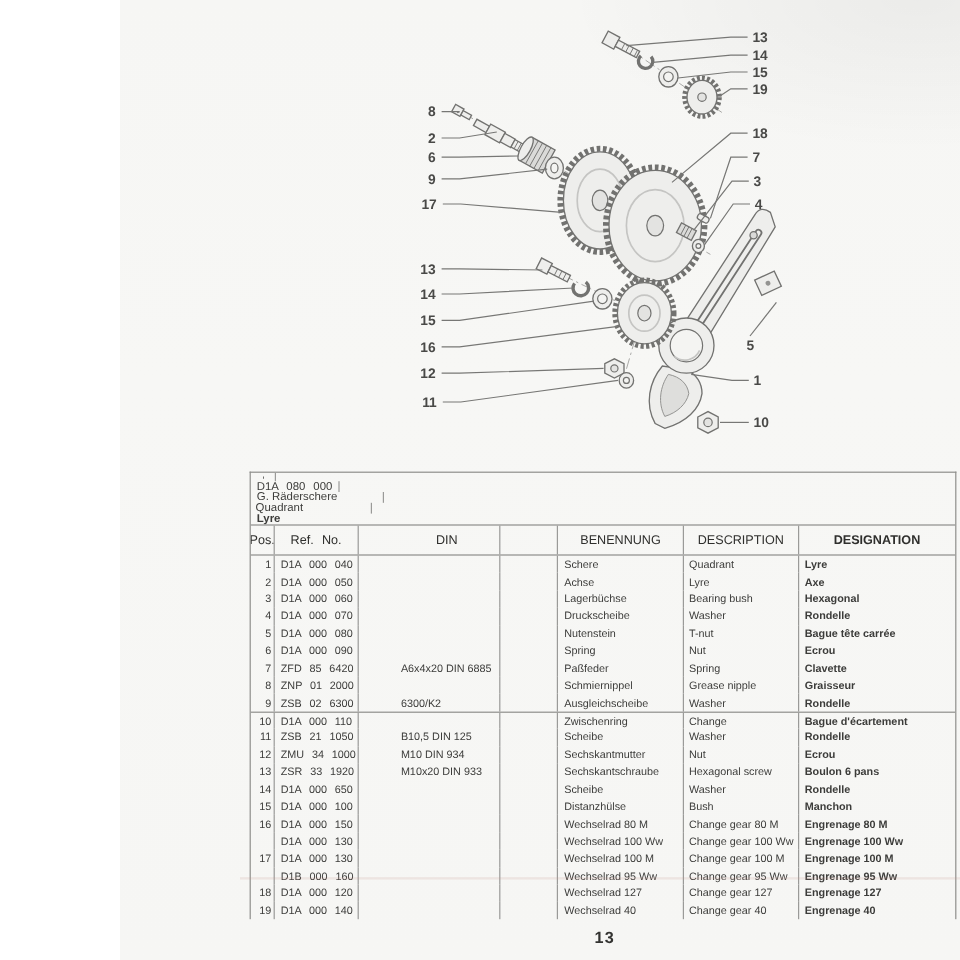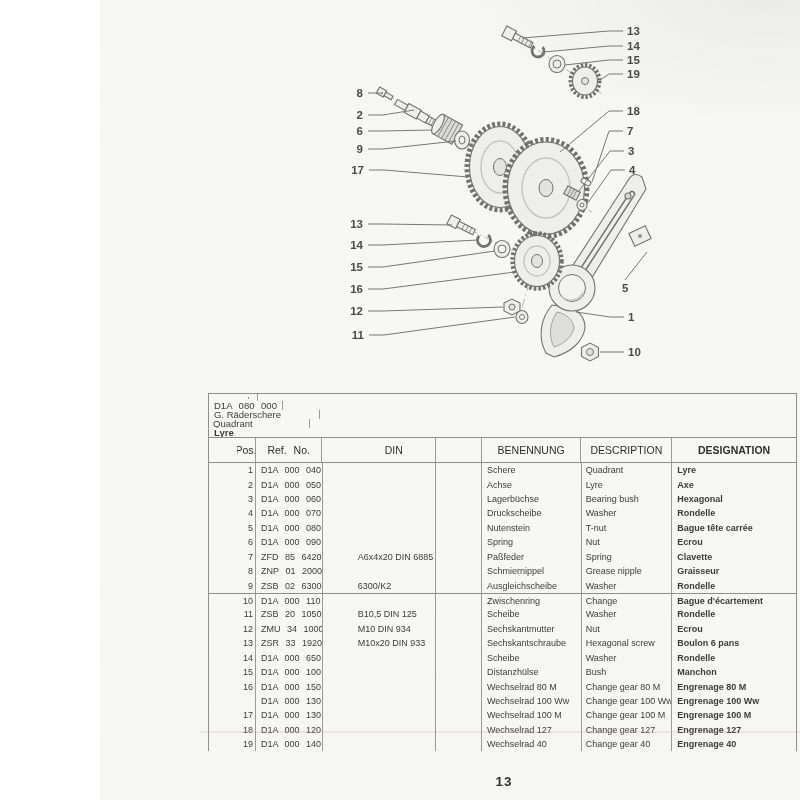--- a/index.html
+++ b/index.html
@@ -11,21 +11,21 @@
   #diagram-svg{position:absolute;left:100px;top:0;width:600px;height:392px;opacity:.94;}
 
   
   .ptable{position:absolute;left:108px;top:393px;width:589px;
     border-left:1px solid #8e8e8c;border-right:1px solid #8e8e8c;border-top:1px solid #8e8e8c;
     box-sizing:border-box;color:#3c3c3a;}
   .trow{display:flex;box-sizing:border-box;}
   .c{box-sizing:border-box;border-right:1px solid #9a9a98;overflow:hidden;white-space:nowrap;
      display:flex;align-items:center;}
   .c:last-child{border-right:none;font-weight:bold;}
-  .c-pos{width:21px;justify-content:flex-end;padding-right:2px;margin-left:28px;}
+  .c-pos{width:21px;justify-content:flex-end;padding-right:2px;}
   .c-ref{width:74px;padding-left:5px;word-spacing:4px;}
   .c-din{width:93px;padding-left:5px;margin-left:30px;}
   .c-blank{width:51px;}
   .c-ben{width:111px;padding-left:5px;}
   .c-desc{width:101px;padding-left:4px;}
   .c-des{width:138px;padding-left:5px;}
   .title-row{height:44px;font-size:9.5px;border-bottom:1px solid #8e8e8c;flex-direction:column;}
   .title-row .c-pos{justify-content:center;padding:0;}
   .vert{display:block;transform:rotate(-90deg);font-size:8px;letter-spacing:1px;white-space:nowrap;}
   .header-row{height:25px;font-size:10.5px;color:#2f2f2d;border-bottom:1px solid #8e8e8c;}
@@ -343,21 +343,21 @@
           <div class="c c-pos">10</div>
           <div class="c c-ref">D1A 000 110</div>
           <div class="c c-din"></div>
           <div class="c c-blank"></div>
           <div class="c c-ben">Zwischenring</div>
           <div class="c c-desc">Change</div>
           <div class="c c-des">Bague d'écartement</div>
         </div>
         <div class="trow data-row">
           <div class="c c-pos">11</div>
-          <div class="c c-ref">ZSB 20 1050</div>
+          <div class="c c-ref">ZSB 21 1050</div>
           <div class="c c-din">B10,5 DIN 125</div>
           <div class="c c-blank"></div>
           <div class="c c-ben">Scheibe</div>
           <div class="c c-desc">Washer</div>
           <div class="c c-des">Rondelle</div>
         </div>
         <div class="trow data-row">
           <div class="c c-pos">12</div>
           <div class="c c-ref">ZMU 34 1000</div>
           <div class="c c-din">M10 DIN 934</div>
@@ -414,20 +414,29 @@
         <div class="trow data-row">
           <div class="c c-pos">17</div>
           <div class="c c-ref">D1A 000 130</div>
           <div class="c c-din"></div>
           <div class="c c-blank"></div>
           <div class="c c-ben">Wechselrad 100 M</div>
           <div class="c c-desc">Change gear 100 M</div>
           <div class="c c-des">Engrenage 100 M</div>
         </div>
         <div class="trow data-row">
+          <div class="c c-pos"></div>
+          <div class="c c-ref">D1B 000 160</div>
+          <div class="c c-din"></div>
+          <div class="c c-blank"></div>
+          <div class="c c-ben">Wechselrad 95 Ww</div>
+          <div class="c c-desc">Change gear 95 Ww</div>
+          <div class="c c-des">Engrenage 95 Ww</div>
+        </div>
+        <div class="trow data-row">
           <div class="c c-pos">18</div>
           <div class="c c-ref">D1A 000 120</div>
           <div class="c c-din"></div>
           <div class="c c-blank"></div>
           <div class="c c-ben">Wechselrad 127</div>
           <div class="c c-desc">Change gear 127</div>
           <div class="c c-des">Engrenage 127</div>
         </div>
         <div class="trow data-row">
           <div class="c c-pos">19</div>

